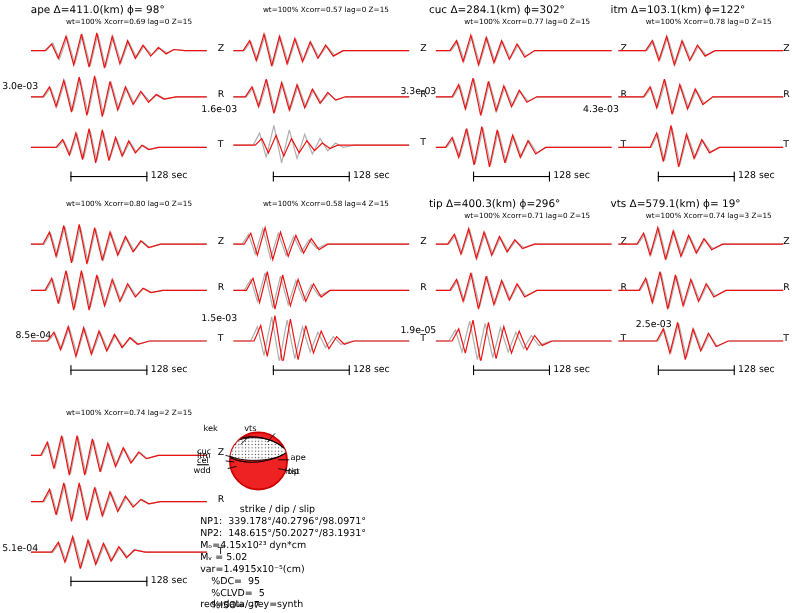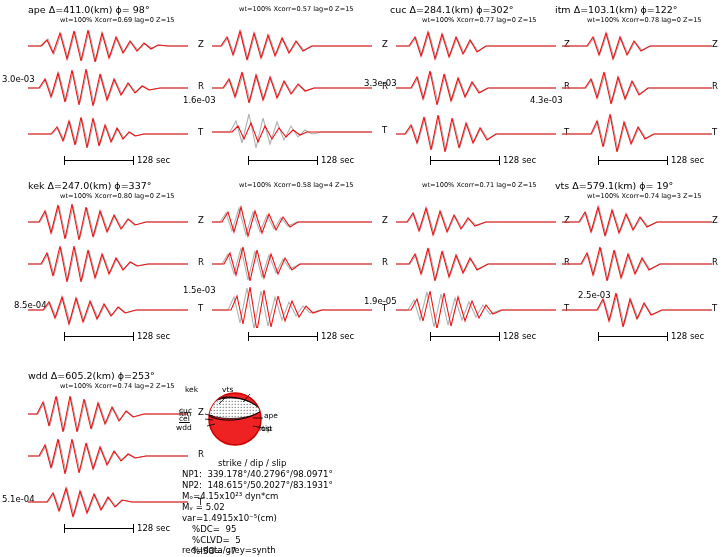--- a/index.html
+++ b/index.html
@@ -116,21 +116,20 @@
 <div class="comp" style="left:712px;top:82px;">R</div>
 <div class="comp" style="left:712px;top:128px;">T</div>
 <div class="scalebar" style="left:598px;top:156px;">
   <div class="bar">
       <div class="line"></div>
     </div>
   <div class="lab">128 sec</div>
 </div>
 
 <div class="station" style="left:28px;top:180px;">
-  <div class="st-title">kek  Δ=247.0(km)  ϕ=337°</div>
   <div class="st-sub">wt=100% Xcorr=0.80 lag=0 Z=15</div>
 </div>
 <div class="amp" style="left:2px;top:300px;margin-left:12px;">8.5e-04</div>
 <svg width="180" height="130" style="position:absolute;left:28px;top:198px;">
   <g fill="none" stroke-width="1.1">
     <path stroke="#b0b0b0" d="M0,24 L12,24 L18,14 L24,34 L31,8 L38,40 L45,8 L52,40 L59,10 L66,38 L73,14 L80,33 L87,18 L94,30 L101,21 L108,27 L118,24 L160,24"></path>
     <path stroke="#ee1111" d="M0,24 L11,24 L17,13 L23,35 L30,7 L37,41 L44,6 L51,42 L58,9 L65,39 L72,13 L79,34 L86,17 L93,31 L100,21 L107,27 L118,24 L160,24"></path>
     <path stroke="#b0b0b0" d="M0,66 L14,66 L20,56 L26,77 L33,50 L40,82 L47,50 L54,82 L61,53 L68,79 L75,57 L82,75 L89,61 L96,71 L103,64 L110,68 L120,66 L160,66"></path>
     <path stroke="#ee1111" d="M0,66 L13,66 L19,55 L25,78 L32,48 L39,84 L46,48 L53,84 L60,52 L67,80 L74,56 L81,76 L88,60 L95,72 L102,64 L109,68 L120,66 L160,66"></path>
     <path stroke="#b0b0b0" d="M0,112 L16,112 L22,105 L28,119 L35,100 L42,124 L49,101 L56,123 L63,104 L70,120 L77,107 L84,117 L91,109 L98,115 L108,112 L160,112"></path>
@@ -165,20 +164,21 @@
 <div class="comp" style="left:382px;top:258px;">R</div>
 <div class="comp" style="left:382px;top:304px;">T</div>
 <div class="scalebar" style="left:248px;top:332px;">
   <div class="bar">
       <div class="line"></div>
     </div>
   <div class="lab">128 sec</div>
 </div>
 
 <div class="station" style="left:390px;top:180px;">
+  <div class="st-title">tip  Δ=400.3(km)  ϕ=296°</div>
   <div class="st-sub">wt=100% Xcorr=0.71 lag=0 Z=15</div>
 </div>
 <div class="amp" style="left:364px;top:296px;">1.9e-05</div>
 <svg width="180" height="130" style="position:absolute;left:396px;top:198px;">
   <g fill="none" stroke-width="1.1">
     <path stroke="#b0b0b0" d="M0,24 L12,24 L18,16 L24,32 L31,11 L38,36 L45,14 L52,33 L59,18 L66,30 L73,21 L80,27 L90,24 L160,24"></path>
     <path stroke="#ee1111" d="M0,24 L11,24 L17,15 L23,33 L30,10 L37,37 L44,13 L51,34 L58,17 L65,31 L72,20 L79,28 L90,24 L160,24"></path>
     <path stroke="#b0b0b0" d="M0,66 L14,66 L20,57 L26,75 L33,51 L40,81 L47,54 L54,78 L61,58 L68,74 L75,61 L82,71 L92,66 L160,66"></path>
     <path stroke="#ee1111" d="M0,66 L13,66 L19,56 L25,76 L32,50 L39,83 L46,53 L53,79 L60,57 L67,75 L74,60 L81,72 L92,66 L160,66"></path>
     <path stroke="#b0b0b0" d="M0,112 L12,112 L18,102 L24,122 L31,94 L38,129 L45,96 L52,127 L59,100 L66,122 L73,104 L80,119 L87,107 L94,116 L104,112 L160,112"></path>
@@ -214,21 +214,20 @@
 <div class="comp" style="left:712px;top:258px;">R</div>
 <div class="comp" style="left:712px;top:304px;">T</div>
 <div class="scalebar" style="left:598px;top:332px;">
   <div class="bar">
       <div class="line"></div>
     </div>
   <div class="lab">128 sec</div>
 </div>
 
 <div class="station" style="left:28px;top:370px;">
-  <div class="st-title">wdd  Δ=605.2(km)  ϕ=253°</div>
   <div class="st-sub">wt=100% Xcorr=0.74 lag=2 Z=15</div>
 </div>
 <div class="amp" style="left:2px;top:494px;">5.1e-04</div>
 <svg width="180" height="130" style="position:absolute;left:28px;top:390px;">
   <g fill="none" stroke-width="1.1">
     <path stroke="#b0b0b0" d="M0,24 L10,24 L16,13 L22,35 L29,7 L36,41 L43,7 L50,41 L57,10 L64,38 L71,14 L78,33 L85,18 L92,30 L99,21 L106,27 L116,24 L160,24"></path>
     <path stroke="#ee1111" d="M0,24 L9,24 L15,12 L21,36 L28,6 L35,42 L42,6 L49,42 L56,9 L63,39 L70,13 L77,34 L84,17 L91,31 L98,21 L105,27 L116,24 L160,24"></path>
     <path stroke="#b0b0b0" d="M0,66 L12,66 L18,56 L24,77 L31,50 L38,82 L45,51 L52,81 L59,54 L66,78 L73,58 L80,74 L87,62 L94,70 L101,64 L108,68 L118,66 L160,66"></path>
     <path stroke="#ee1111" d="M0,66 L11,66 L17,55 L23,78 L30,49 L37,84 L44,49 L51,83 L58,53 L65,79 L72,57 L79,75 L86,61 L93,71 L100,64 L107,68 L118,66 L160,66"></path>
     <path stroke="#b0b0b0" d="M0,112 L20,112 L26,104 L32,120 L39,99 L46,125 L53,102 L60,122 L67,105 L74,119 L81,108 L88,116 L95,110 L104,112 L160,112"></path>

